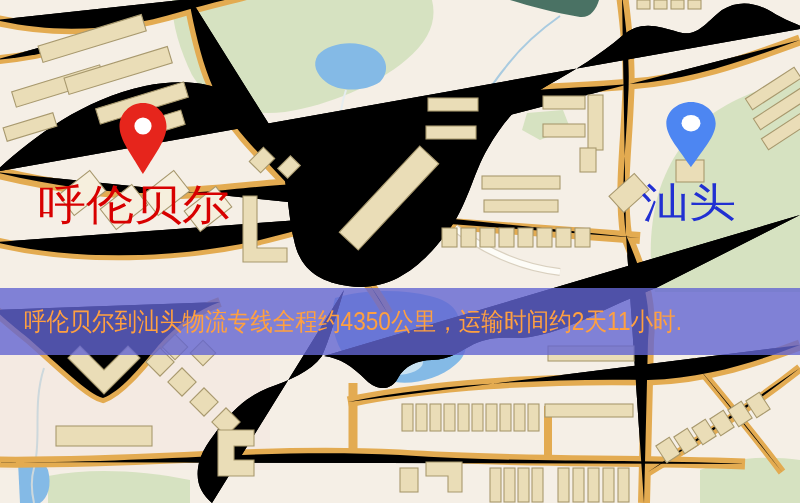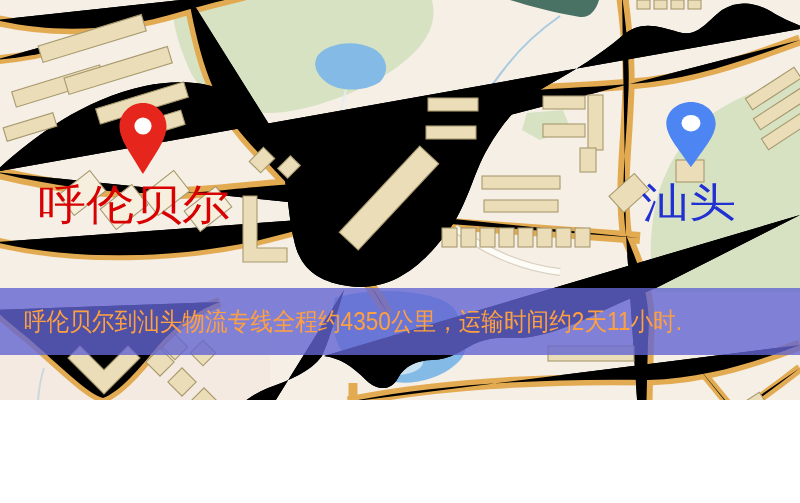--- a/index.html
+++ b/index.html
@@ -1,16 +1,16 @@
 <!DOCTYPE html>
 <html style="--c-bg: #f5efe6; --c-park: #d6e2c1; --c-parkDark: #4a7264; --c-water: #84bae6; --c-waterLight: #c9e2f2; --c-road: #f7d97b; --c-roadCasing: #e3ab51; --c-building: #eaddb7; --c-buildingStroke: #a8996e; --c-railway: #22222a; --c-stream: #cdd8dc; --c-bannerBg: rgba(99,101,210,0.8); --c-bannerText: #ffa040; --c-labelRed: #d80000; --c-labelBlue: #2130d2; --c-pinRed: #e6251c; --c-pinBlue: #4d86f2;"><head>
 <meta charset="utf-8">
 <style>
   html,body{margin:0;padding:0;background:#ffffff;}
-  .stage{position:relative;width:800px;height:400px;overflow:hidden;
+  .stage{position:relative;width:800px;height:503px;overflow:hidden;
          font-family:"Liberation Sans","DejaVu Sans",sans-serif;}
   svg{position:absolute;inset:0;display:block;}
   .bld{fill:var(--c-building);stroke:var(--c-buildingStroke);stroke-width:1.1;}
   .bld-light{fill:#f6efdd;stroke:var(--c-buildingStroke);stroke-width:1.1;}
   .park{fill:var(--c-park);}
   .water{fill:var(--c-water);}
   .stream{fill:none;stroke:var(--c-stream);stroke-width:2;}
 
   .banner-rect{fill:var(--c-bannerBg);}
   .banner-text{fill:var(--c-bannerText);font-size:25px;}

